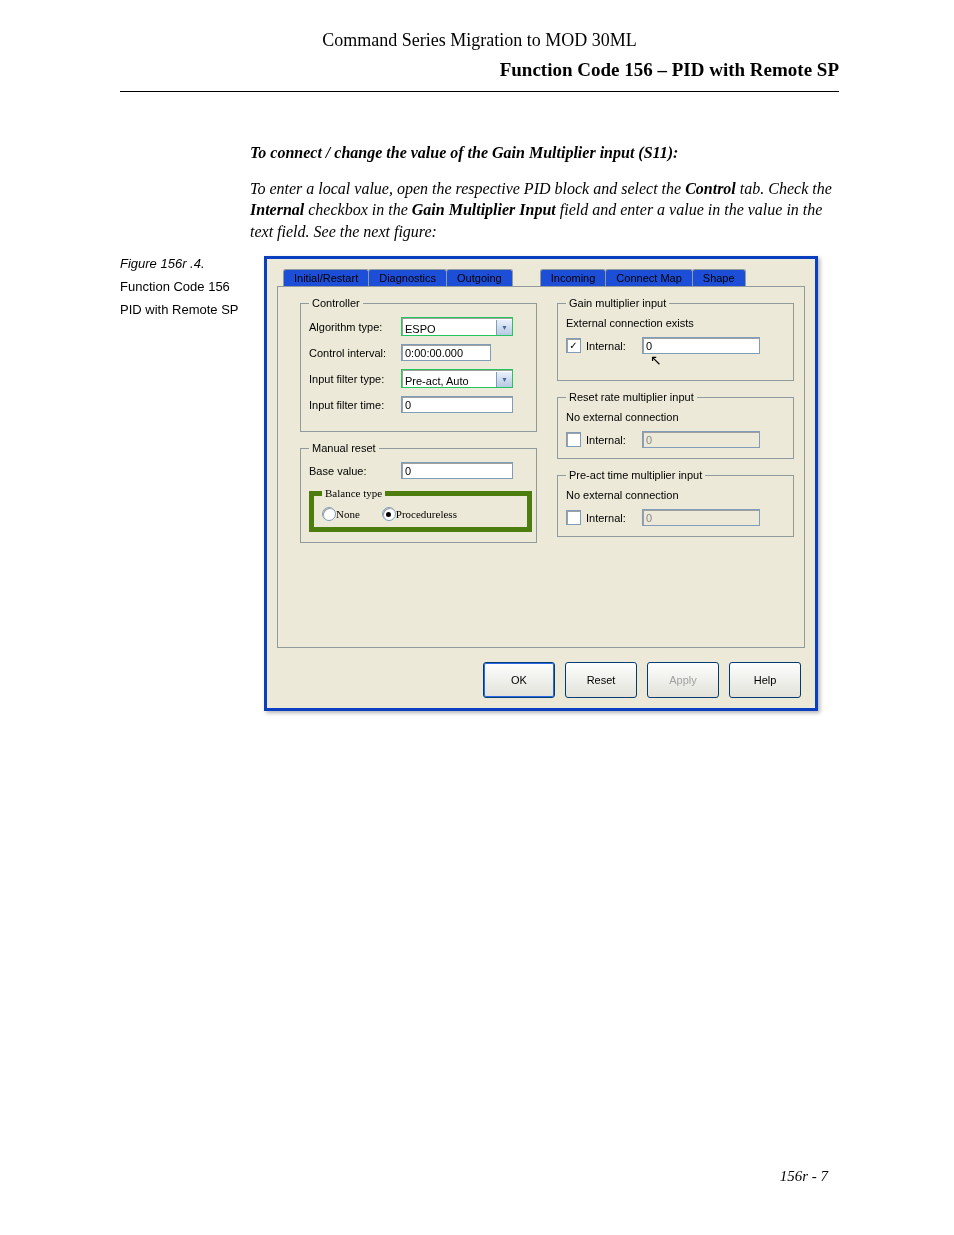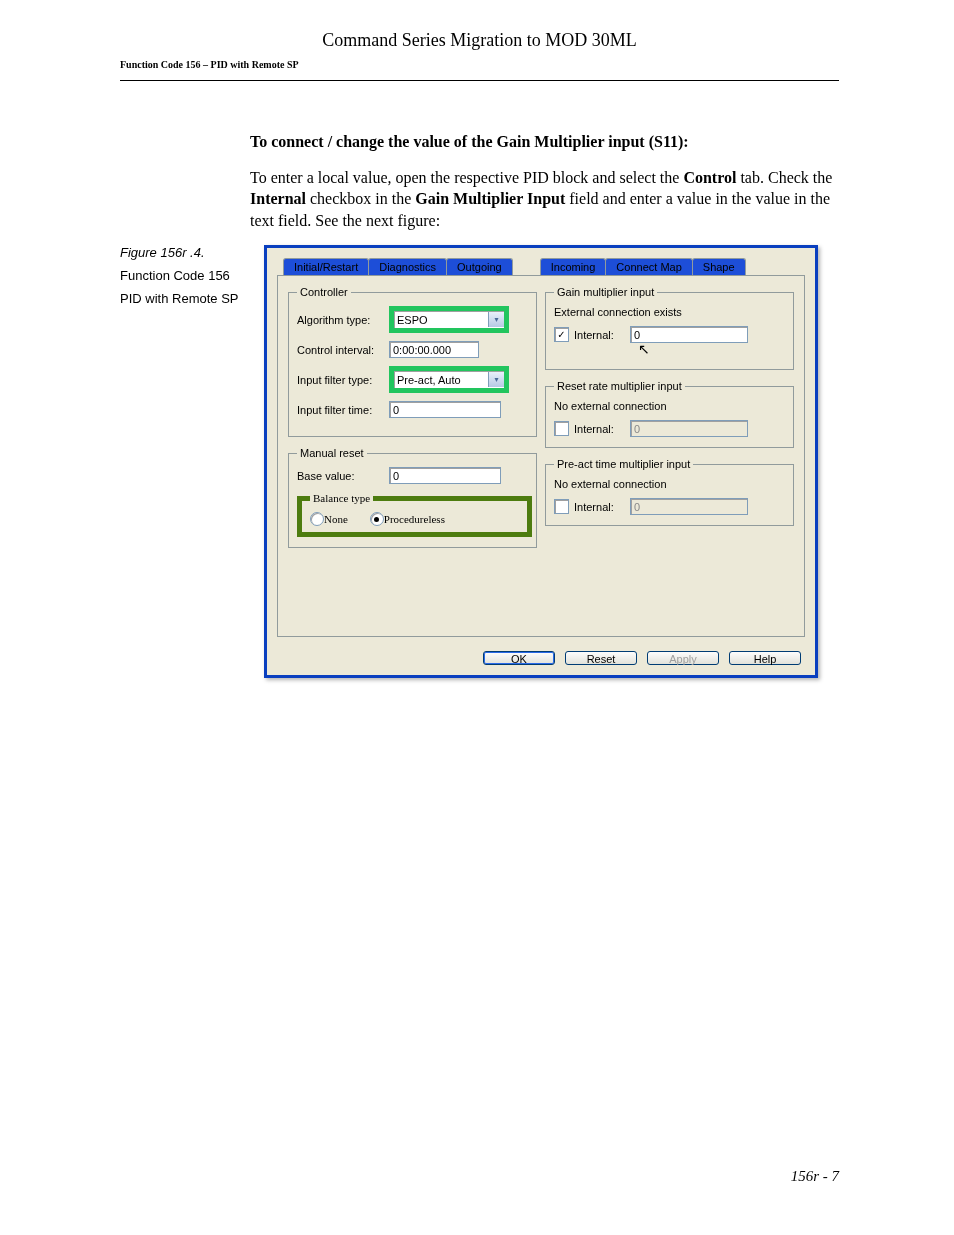--- a/index.html
+++ b/index.html
@@ -13,37 +13,38 @@
     position: relative;
     box-sizing: border-box;
     padding: 30px 115px 30px 120px;
   }
   .header-top {
     text-align: center;
     font-size: 18px;
     margin-bottom: 8px;
   }
   .header-sub {
+    text-align: right;
     font-weight: bold;
-    font-size: 10px;
+    font-size: 19px;
     margin-bottom: 10px;
   }
   hr.divider { border: none; border-top: 1px solid #000; margin: 0 0 50px 0; }
   .content-row { display: flex; }
   .aside {
     width: 130px;
     flex: 0 0 130px;
     font-family: Arial, sans-serif;
     font-size: 13px;
     color: #000;
     padding-right: 14px;
   }
   .fig-label { font-style: italic; margin-bottom: 8px; }
   .main { flex: 1; }
-  .body-text p { margin: 0 0 14px 0; line-height: 1.35; }
+  .body-text p { margin: 0 0 14px 0; line-height: 1.35; font-style: italic; }
   .body-text .heading { font-weight: bold; }
 
   
   .dialog {
     width: 548px;
     border: 3px solid #0a3fbf;
     background: #ece9d8;
     font-family: Tahoma, Arial, sans-serif;
     font-size: 11px;
     color: #000;
@@ -102,45 +103,45 @@
     border: 1px solid #919b9c;
     background: #ece9d8;
     padding: 10px;
     min-height: 340px;
     display: flex;
   }
   .col { flex: 1; }
   .col + .col { margin-left: 8px; }
   fieldset {
     border: 1px solid #919b9c;
-    margin: 0 0 10px 0;
+    margin: 0 0 10px 12px;
     padding: 8px 4px 10px 8px;
     font-size: 11px;
   }
   legend { padding: 0 3px; }
   .form-row {
     display: flex;
     align-items: center;
     margin-bottom: 8px;
   }
   .form-row label { width: 92px; }
   .sunken {
     border: 1px solid #7f9db9;
     background: #fff;
     box-shadow: inset 1px 1px 0 #a0a0a0;
     font-size: 11px;
     padding: 1px 3px;
     font-family: Tahoma, Arial, sans-serif;
   }
   .sunken.disabled { background: #ece9d8; color: #888; }
   .select {
-    border: 5px solid #22c55e;
+    border: 1px solid #22c55e;
     background: #fff;
     box-shadow: inset 1px 1px 0 #a0a0a0;
-    display: flex; align-items: center;
+    display: flex; align-items: flex-end;
     font-size: 11px;
     height: 17px;
   }
   .select span { flex:1; padding: 0 3px; }
   .select .dd {
     width: 15px; height: 15px;
     background: linear-gradient(to bottom,#e9f0fb,#b6c9e4);
     border-left: 1px solid #7f9db9;
     display:flex; align-items:center; justify-content:center;
   }
@@ -165,35 +166,35 @@
     pointer-events: none;
   }
   .btn-row {
     display:flex;
     justify-content:flex-end;
     gap: 10px;
     padding: 8px 4px 2px 4px;
   }
   .win-btn {
     min-width: 72px;
-    height: 14px;
+    height: 36px;
     border: 1px solid #003c74;
     border-radius: 3px;
     background: linear-gradient(to bottom,#fdfdfd,#e2e2da);
     font-family: Tahoma, Arial, sans-serif;
     font-size: 11px;
     cursor:pointer;
     text-align:center;
   }
   .win-btn.default { box-shadow: 0 0 0 1px #2a6ae8 inset; }
   .win-btn.disabled { color:#a0a0a0; cursor:default;}
   .footer {
     position:absolute;
     bottom: 50px;
-    right: 115px;
+    right: 126px;
     font-style: italic;
     font-size: 15px;
   }
 </style>
 </head>
 <body>
 
 <div class="header-top">Command Series Migration to MOD 30ML</div>
 <div class="header-sub">Function Code 156 – PID with Remote SP</div>
 <hr class="divider">

